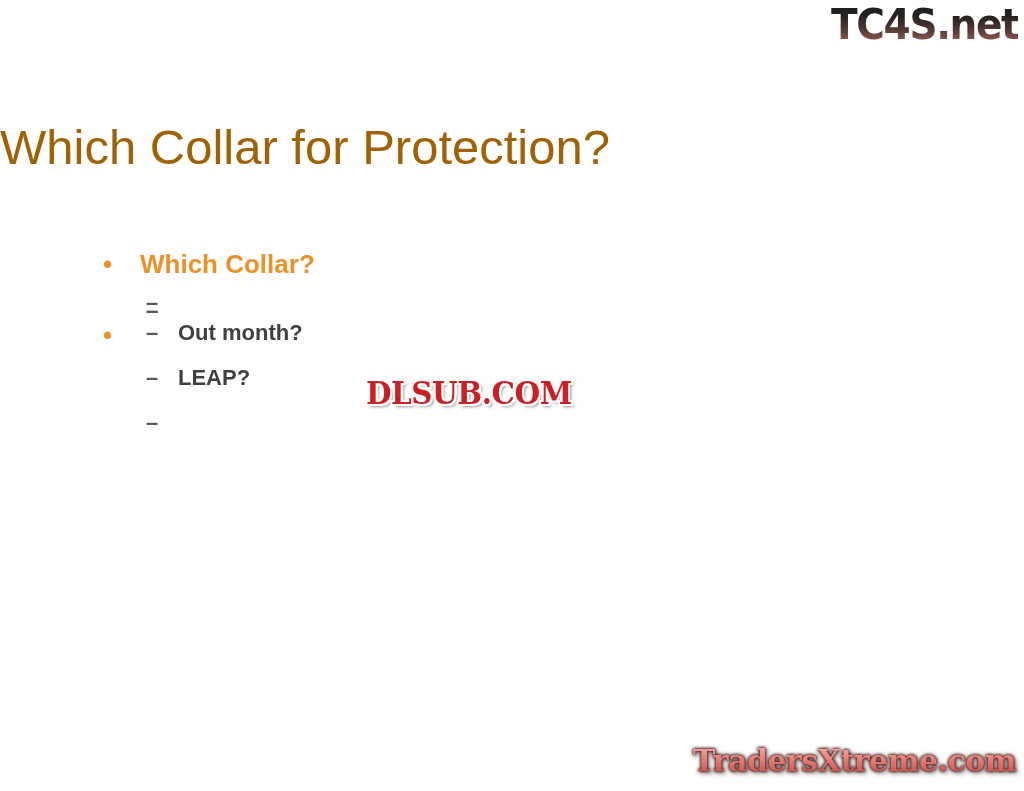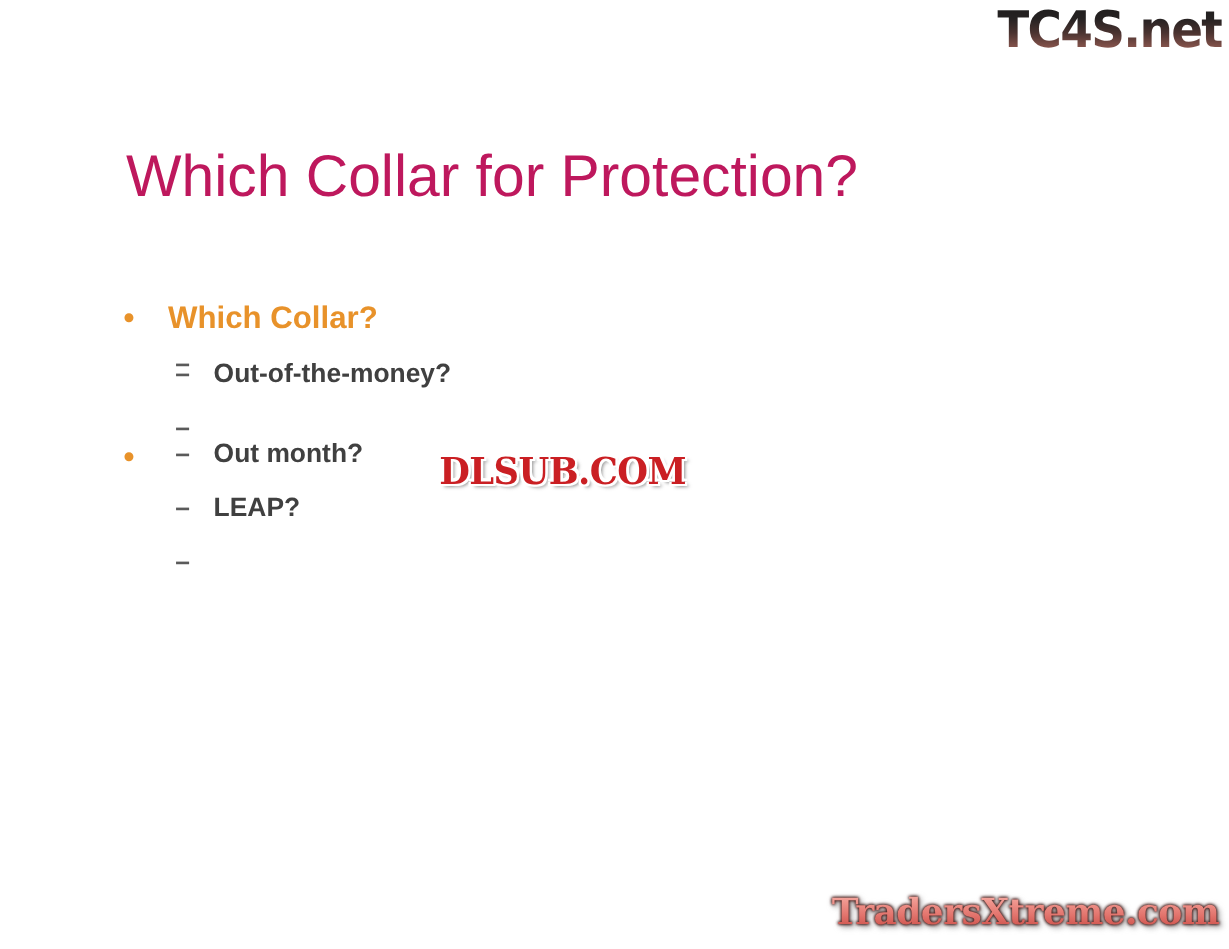--- a/index.html
+++ b/index.html
@@ -44,26 +44,26 @@
     transform: scaleX(0.93);
     transform-origin: right top;
   }
 
   
   #title {
     position: absolute;
     left: 0;
     top: 118px;
     width: 820px;
-    text-align: center;
+    text-align: left;
     font-family: "Liberation Sans", sans-serif;
     font-weight: normal;
     font-size: 49px;
     line-height: 58px;
-    color: #be185d;
+    color: #a16207;
     letter-spacing: 0px;
   }
 
   
   #body {
     position: absolute;
     left: 95px;
     top: 248px;
     width: 780px;
   }
@@ -172,21 +172,20 @@
     <div class="grp">
       <div class="lvl1">
         <span class="mk">•</span>
         <span>Which Collar?</span>
       </div>
       <div class="lvl2">
         <span class="mk">–</span>
       </div>
       <div class="lvl2">
         <span class="mk">–</span>
-        <span>Out-of-the-money?</span>
       </div>
       <div class="lvl2">
         <span class="mk">–</span>
       </div>
     </div>
 
     <div class="grp-gap"></div>
 
     <div class="grp">
       <div class="lvl1">

